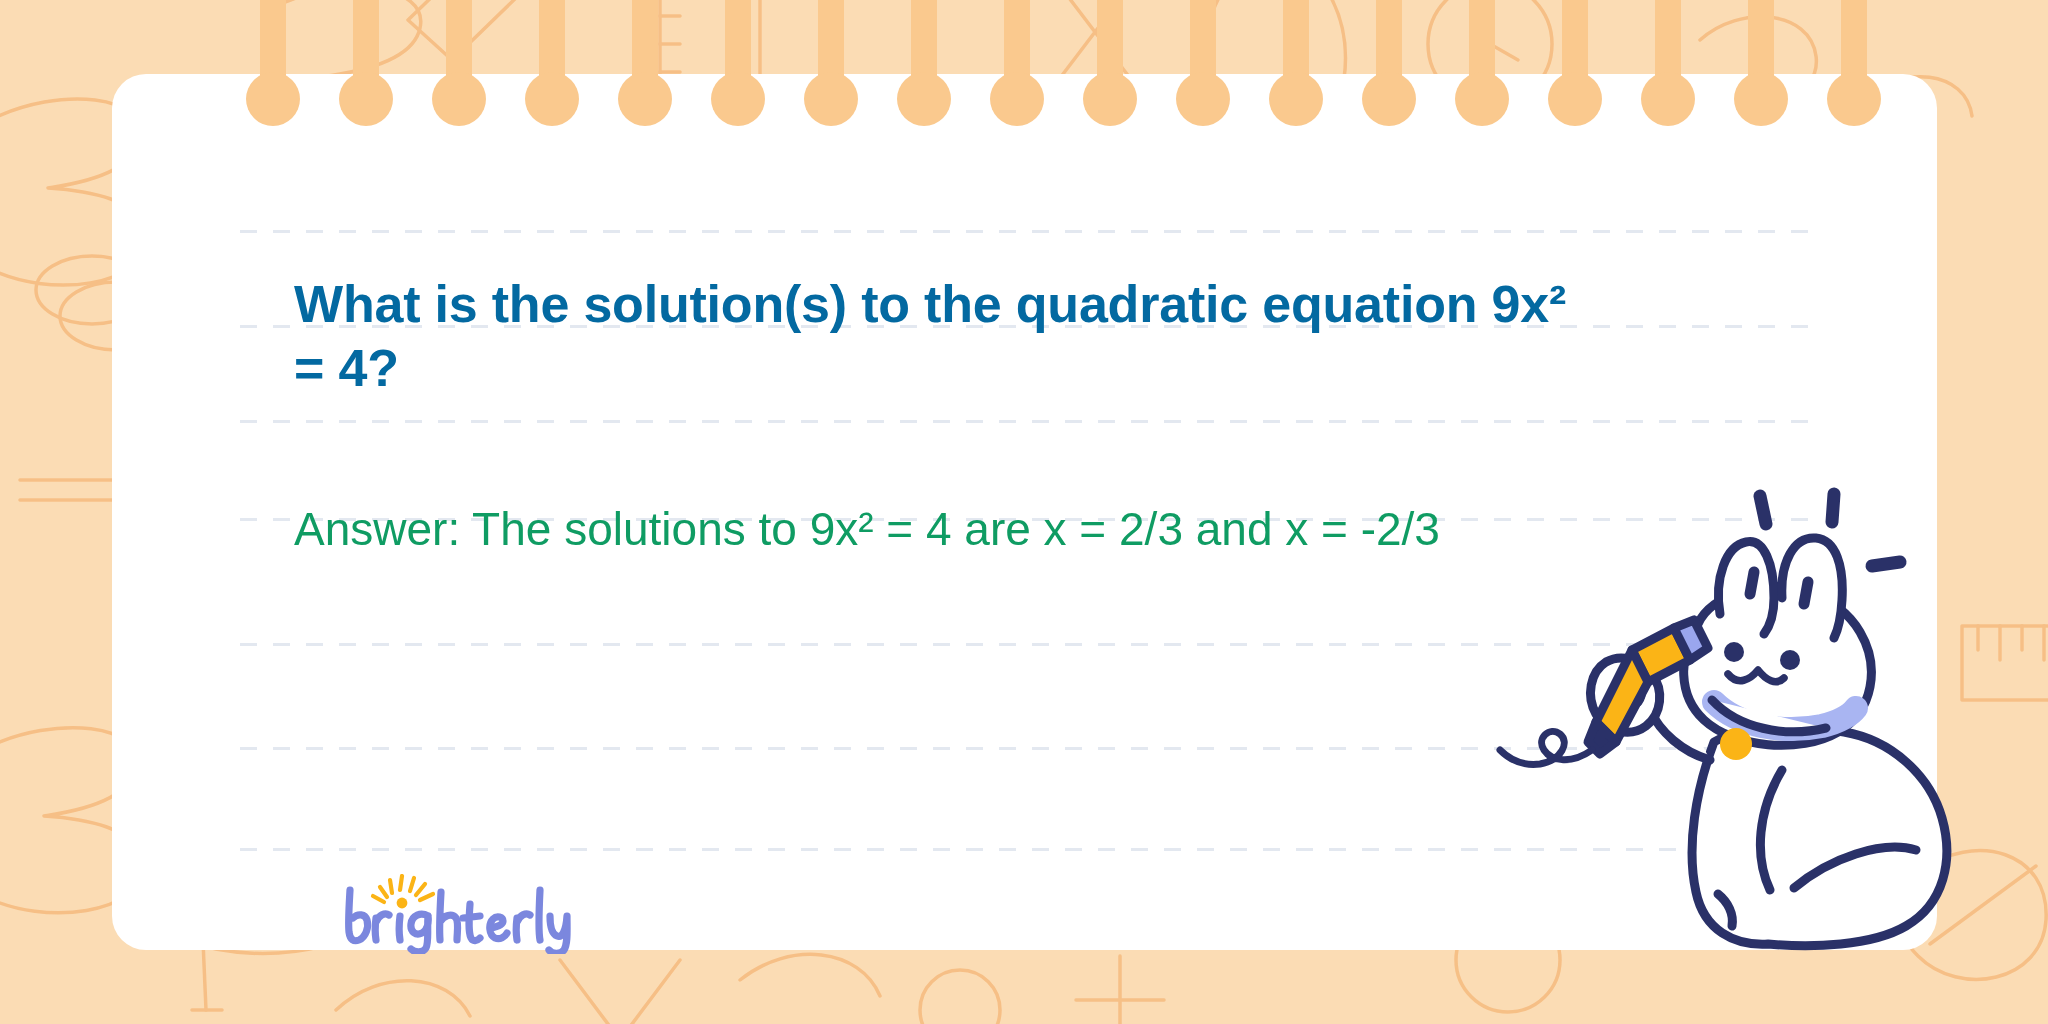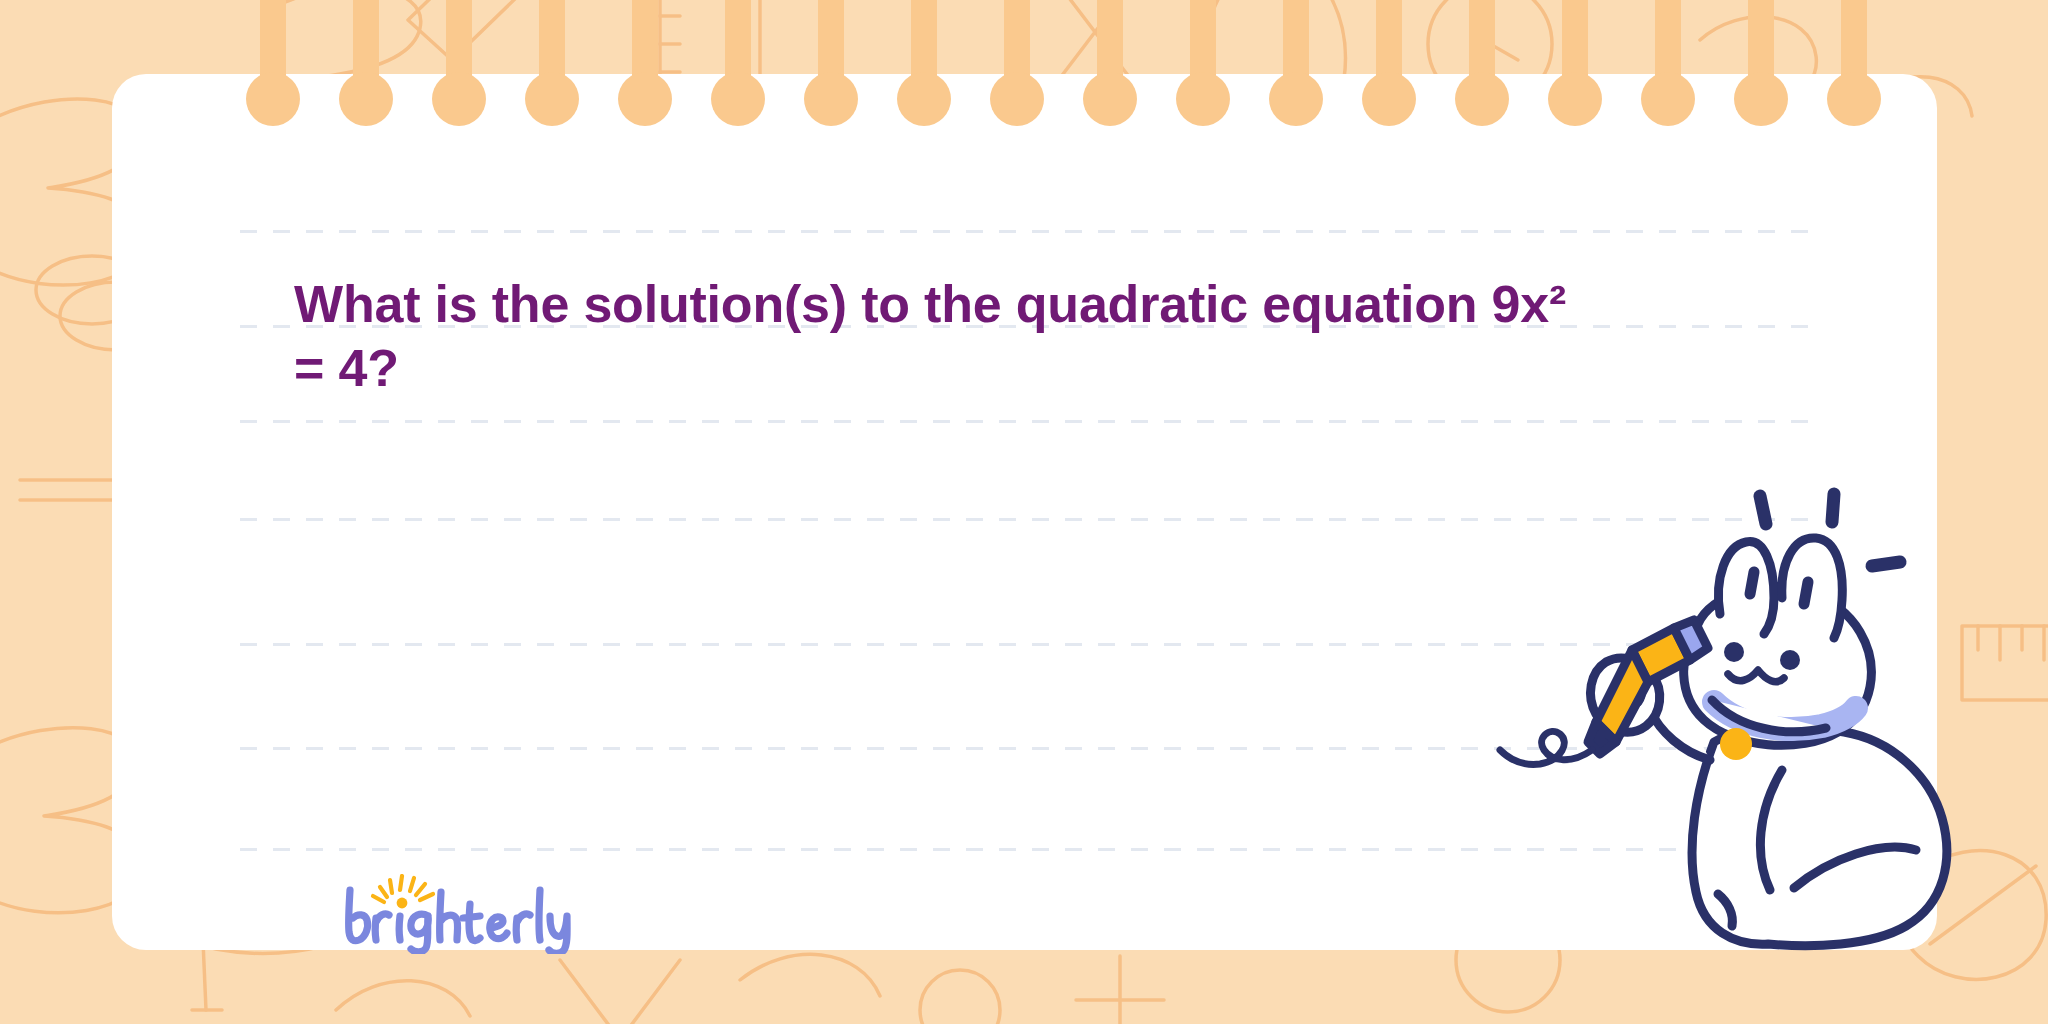--- a/index.html
+++ b/index.html
@@ -180,22 +180,23 @@
       <div class="rule-line" style="top: 156px;"></div>
       <div class="rule-line" style="top: 251px;"></div>
       <div class="rule-line" style="top: 346px;"></div>
       <div class="rule-line" style="top: 444px;"></div>
       <div class="rule-line" style="top: 569px;"></div>
       <div class="rule-line" style="top: 673px;"></div>
       <div class="rule-line" style="top: 774px;"></div>
     </div>
 
   <div id="content">
-    <h1 id="question-title" style="color: #701a75;">What is the solution(s) to the quadratic equation 9x² = 4?</h1>
-
+    <h1 id="question-title" style="color: #0369a1;">What is the solution(s) to the quadratic equation 9x² = 4?</h1>
+
+    <p id="answer-text" style="color: rgb(15, 156, 99);">Answer: The solutions to 9x² = 4 are x = 2/3 and x = -2/3</p>
   </div>
 
   <svg id="brand-logo" viewBox="0 0 240 80" xmlns="http://www.w3.org/2000/svg">
 
     <g stroke="#FBB416" stroke-width="4.2" stroke-linecap="round" fill="none">
       <path d="M 62 2 L 60 16"></path>
       <path d="M 50 6 L 52 19"></path>
       <path d="M 40 13 L 47 23"></path>
       <path d="M 74 4 L 70 17"></path>
       <path d="M 85 10 L 76 21"></path>

